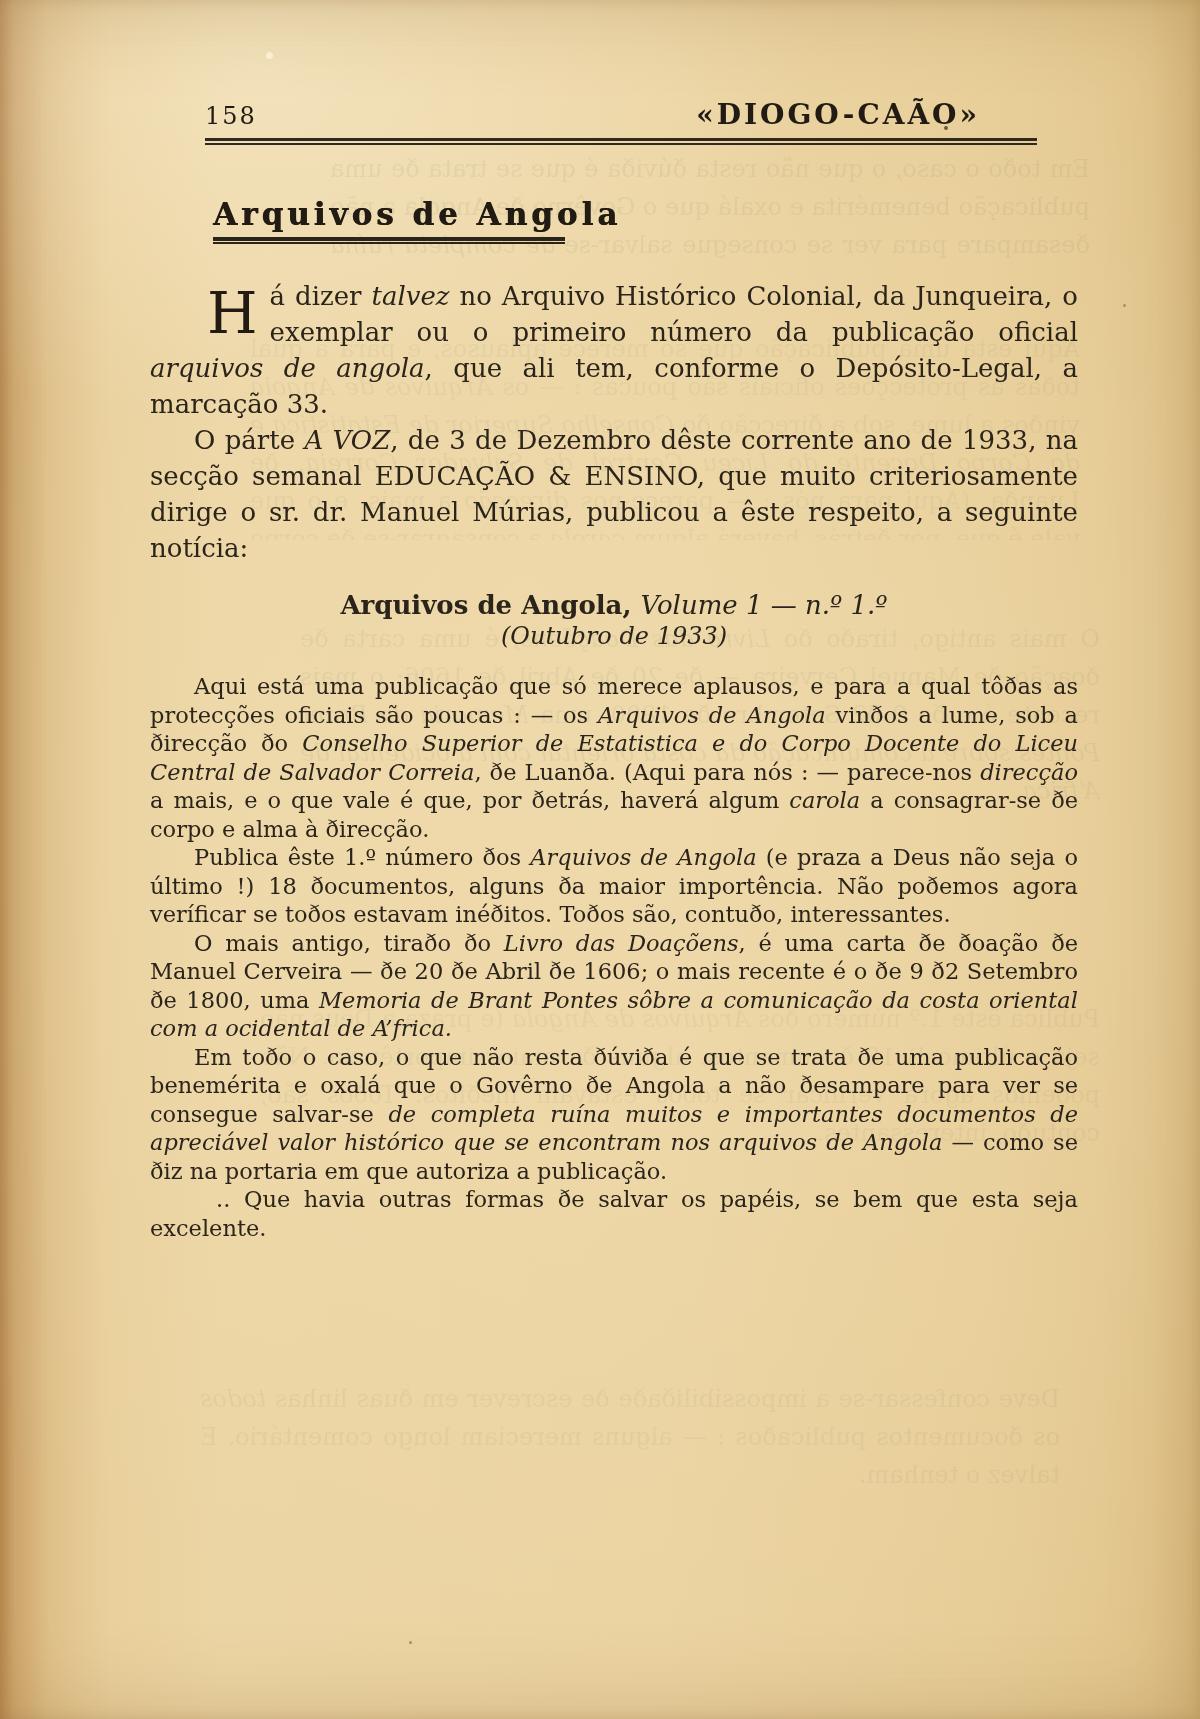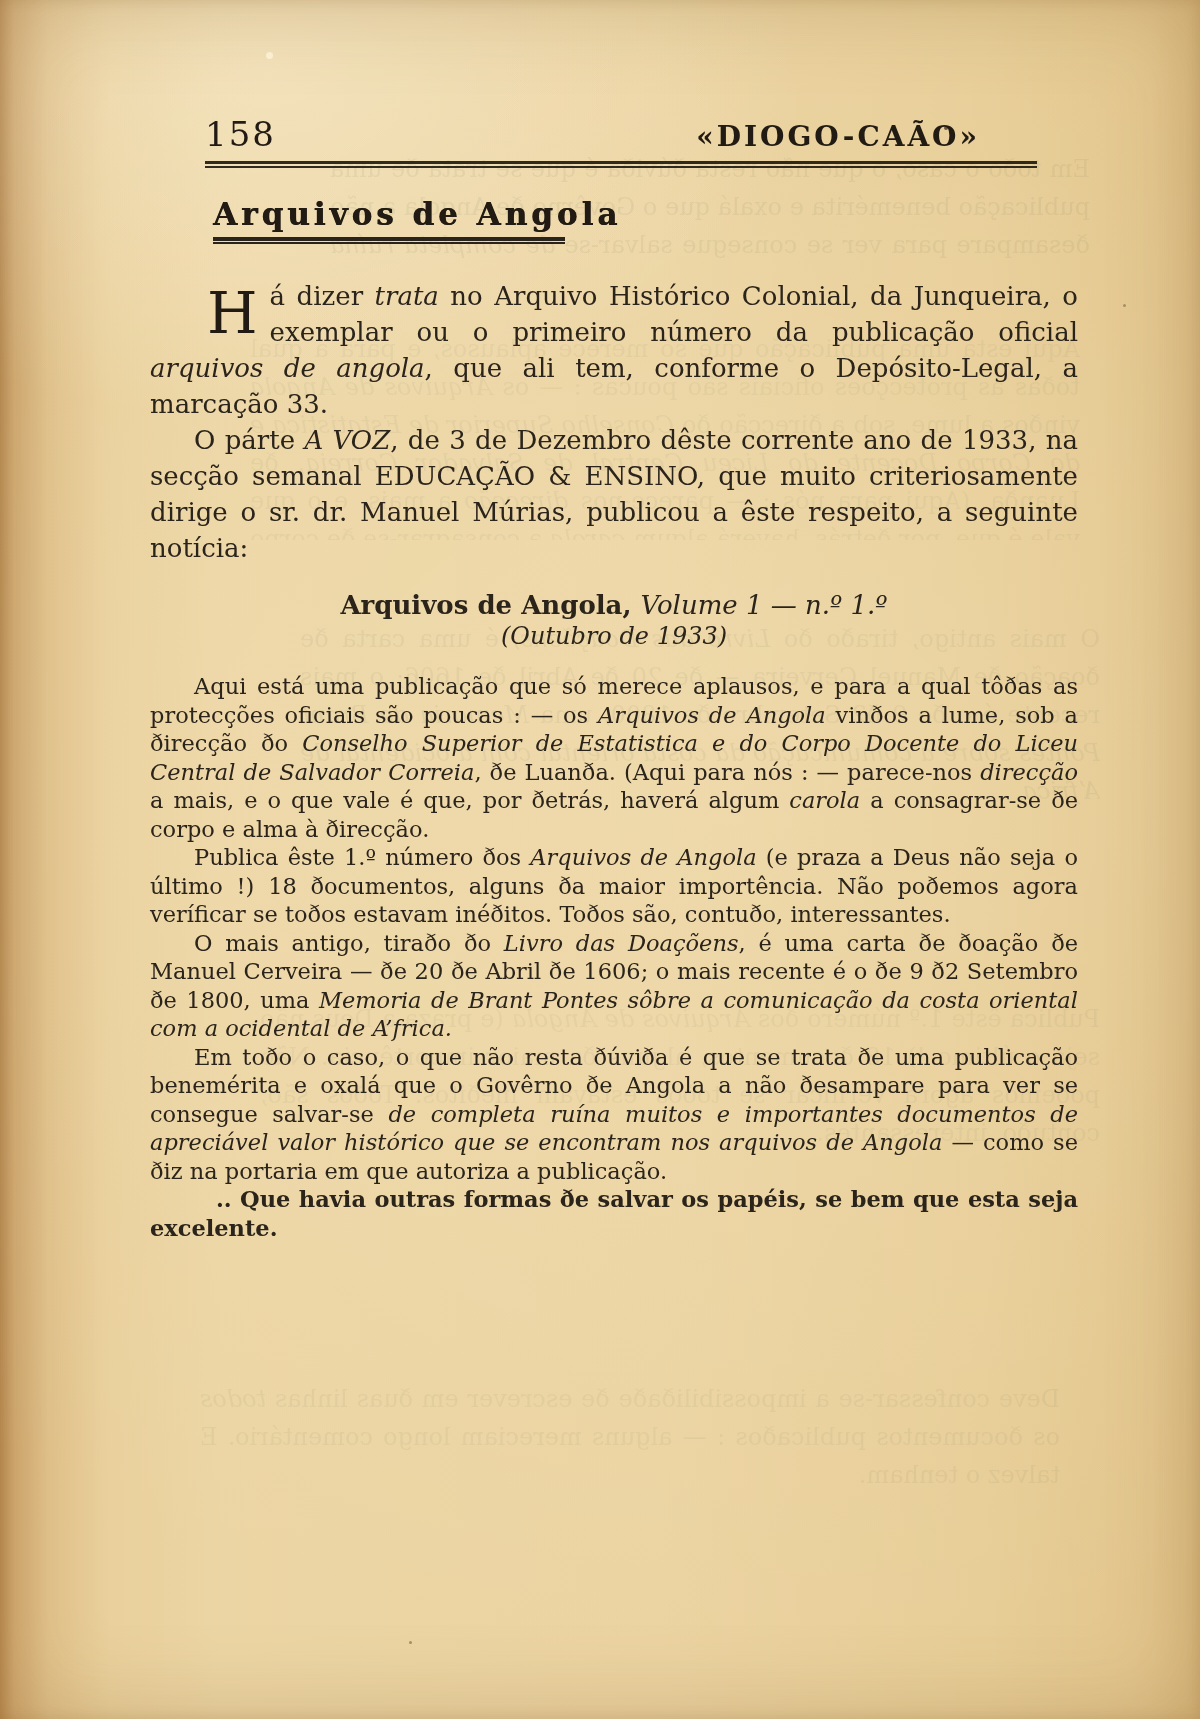--- a/index.html
+++ b/index.html
@@ -48,21 +48,21 @@
   }
   .bleed-block.b1{left:330px;top:150px;width:760px;height:120px;overflow:hidden;}
   .bleed-block.b2{left:250px;top:330px;width:830px;height:210px;overflow:hidden;opacity:.08;}
   .bleed-block.b3{left:300px;top:620px;width:800px;height:260px;overflow:hidden;opacity:.09;}
   .bleed-block.b4{left:260px;top:1000px;width:840px;height:300px;overflow:hidden;opacity:.08;}
   .bleed-block.b5{left:200px;top:1380px;width:860px;height:300px;overflow:hidden;opacity:.09;}
 
   
   .header{position:absolute;left:205px;top:98px;width:835px;}
   .header-row{display:flex;justify-content:space-between;align-items:baseline;padding-right:60px;}
-  .page-number{font-size:34px;letter-spacing:2px;color:var(--ink-strong);margin-top:16px;}
+  .page-number{font-size:24px;letter-spacing:2px;color:var(--ink-strong);}
   .journal-title{font-size:28px;font-weight:bold;letter-spacing:3px;color:var(--ink-strong);}
   .header-rule{
     margin-top:7px;height:8px;width:832px;
     background:
       linear-gradient(#201a12 0 3px, rgba(32,26,18,0) 3px 5px, #201a12 5px 7px, rgba(32,26,18,0) 7px);
     opacity:.92;
   }
 
   
   .section-heading{position:absolute;left:213px;top:196px;}
@@ -93,21 +93,21 @@
   }
   .it{font-style:italic;}
   .bd{font-weight:bold;}
 
   .citation{margin-top:24px;text-align:center;}
   .citation .line1{font-size:26px;margin:0;}
   .citation .line2{font-size:24px;margin:2px 0 0 0;font-style:italic;}
 
   .notice{margin-top:22px;}
   .notice p{margin:0;font-size:22.5px;line-height:28.5px;text-indent:44px;}
-  .notice p.hang{text-indent:66px;font-weight:bold;}
+  .notice p.hang{text-indent:66px;}
 
   .closing{margin-top:40px;}
   .closing p{
     margin:0;font-size:29px;line-height:47px;
     text-indent:98px;letter-spacing:.4px;word-spacing:2px;
   }
 </style>
 </head>
 <body>
 
@@ -136,21 +136,21 @@
 
   <div class="section-heading">
     <span class="txt">Arquivos de Angola</span>
     <div class="heading-rule"></div>
   </div>
 
   <div class="body-col">
 
     <div class="intro">
       <p>
-        <span class="dropcap">H</span><span><span>á dizer </span><span class="it">trata</span><span> no Arquivo Histórico Colonial, da Junqueira, o exemplar ou o primeiro número da publicação oficial </span><span class="it">arquivos de angola</span><span>, que ali tem, conforme o Depósito-Legal, a marcação 33.</span></span>
+        <span class="dropcap">H</span><span><span>á dizer </span><span class="it">talvez</span><span> no Arquivo Histórico Colonial, da Junqueira, o exemplar ou o primeiro número da publicação oficial </span><span class="it">arquivos de angola</span><span>, que ali tem, conforme o Depósito-Legal, a marcação 33.</span></span>
       </p>
       <p><span>O párte </span><span class="it">A VOZ</span><span>, de 3 de Dezembro dêste corrente ano de 1933, na secção semanal EDUCAÇÃO &amp; ENSINO, que muito criteriosamente dirige o sr. dr. Manuel Múrias, publicou a êste respeito, a seguinte notícia:</span></p>
     </div>
 
     <div class="citation">
       <p class="line1"><span class="bd">Arquivos de Angola, </span><span class="it">Volume 1 — n.º 1.º</span></p>
       <p class="line2"><span class="it">(Outubro de 1933)</span></p>
     </div>
 
     <div class="notice">

